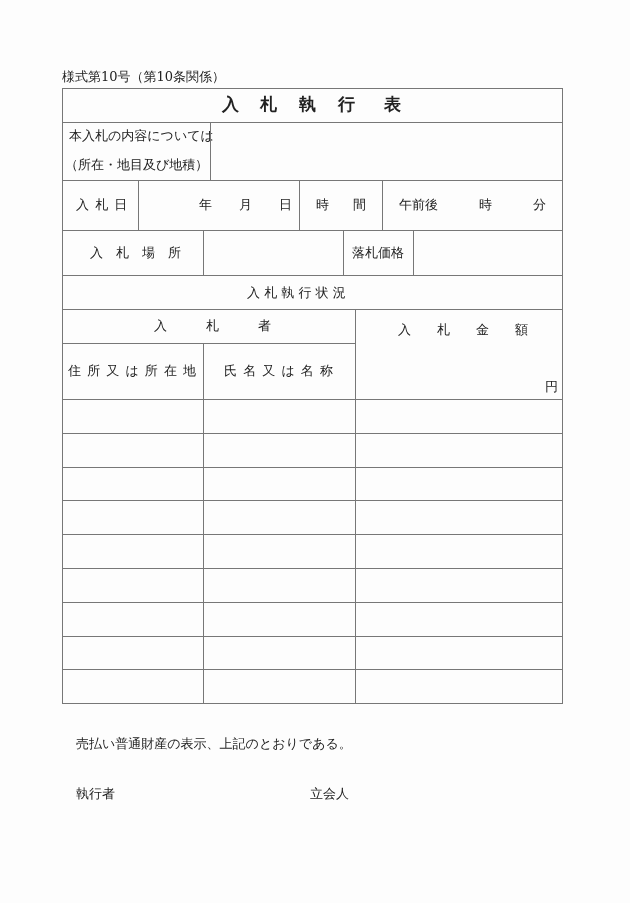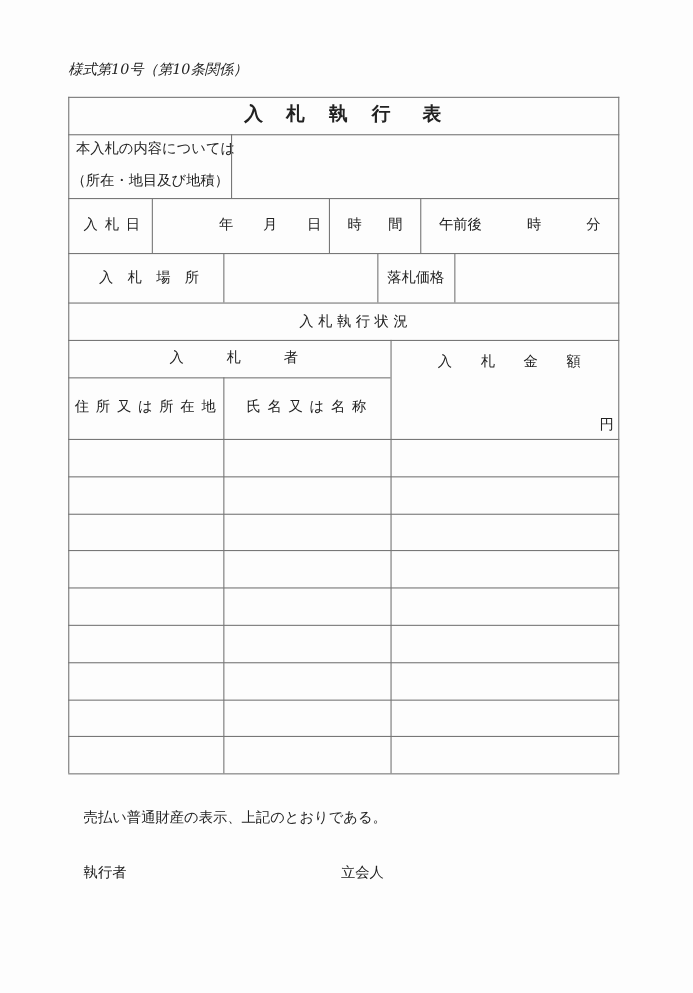--- a/index.html
+++ b/index.html
@@ -2,21 +2,21 @@
 <html><head>
 <meta charset="utf-8">
 <style>
   html, body { margin:0; padding:0; }
   body {
     width:630px; height:903px; background:#fdfdfd; position:relative;
     font-family: "DejaVu Serif", "Liberation Serif", serif; color:#222;
     overflow:hidden;
   }
   .abs { position:absolute; }
-  .form-code { left:62px; top:54px; font-size:13px; letter-spacing:0;font-style:italic; }
+  .form-code { left:62px; top:68px; font-size:13px; letter-spacing:0; }
   .hl { position:absolute; height:0; border-top:1.4px solid #777; }
   .vl { position:absolute; width:0; border-left:1.4px solid #777; }
   .txt { position:absolute; font-size:13px; white-space:nowrap; line-height:16px; }
   .title { font-size:17px; font-weight:bold; letter-spacing:0; }
   .cell { position:absolute; }
 </style>
 </head>
 <body>
 
 <div class="abs form-code">様式第10号（第10条関係）</div>
@@ -58,21 +58,21 @@
 
   <span class="txt" style="left:90px; top:245px;">入　札　場　所</span>
   <div class="vl" style="left:203px; top:230px; height:45px;"></div>
   <div class="cell" style="left:204px; top:231px; width:138px; height:43px;"></div>
   <div class="vl" style="left:343px; top:230px; height:45px;"></div>
   <span class="txt" style="left:352px; top:245px;">落札価格</span>
   <div class="vl" style="left:413px; top:230px; height:45px;"></div>
   <div class="cell" style="left:414px; top:231px; width:148px; height:43px;"></div>
   <div class="hl" style="left:62px; top:275px; width:501px;"></div>
 
-  <span class="txt" style="left:272px; top:285px;text-align:center;">入 札 執 行 状 況</span>
+  <span class="txt" style="left:247px; top:285px;text-align:center;">入 札 執 行 状 況</span>
   <div class="hl" style="left:62px; top:309px; width:501px;"></div>
 
   <span class="txt" style="left:154px; top:318px;">入　　　札　　　者</span>
   <div class="vl" style="left:355px; top:309px; height:394px;"></div>
   <span class="txt" style="left:398px; top:322px;">入　　札　　金　　額</span>
   <div class="hl" style="left:62px; top:343px; width:293px;"></div>
   <span class="txt" style="left:68px; top:363px; letter-spacing:1px;">住 所 又 は 所 在 地</span>
   <div class="vl" style="left:203px; top:343px; height:360px;"></div>
   <span class="txt" style="left:224px; top:363px; letter-spacing:1px;">氏 名 又 は 名 称</span>
   <span class="txt" style="left:545px; top:379px;">円</span>

